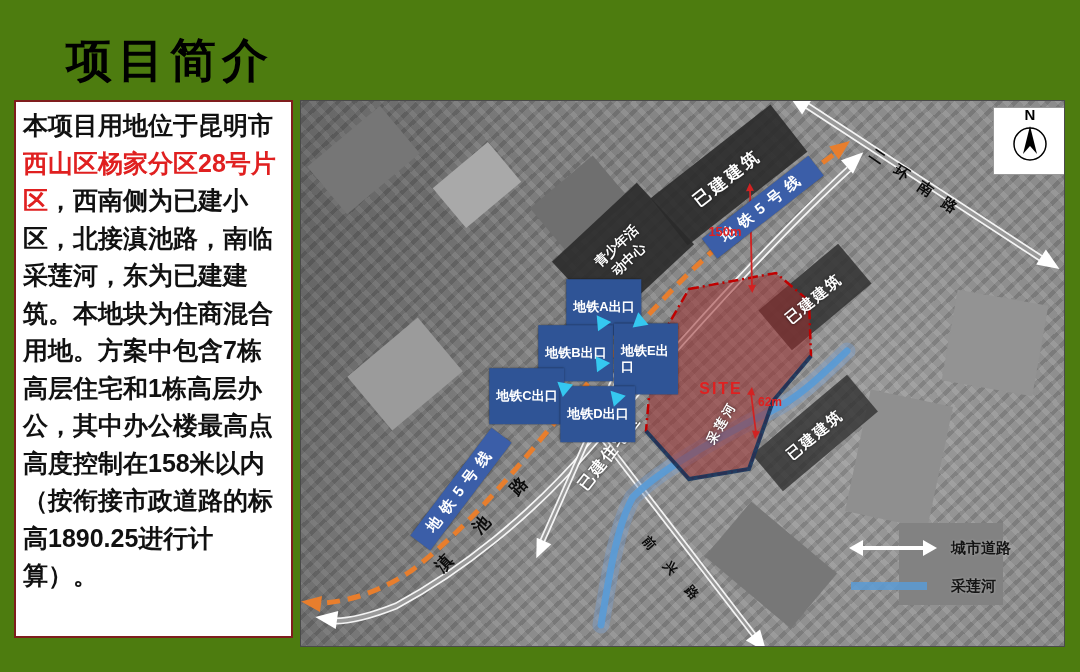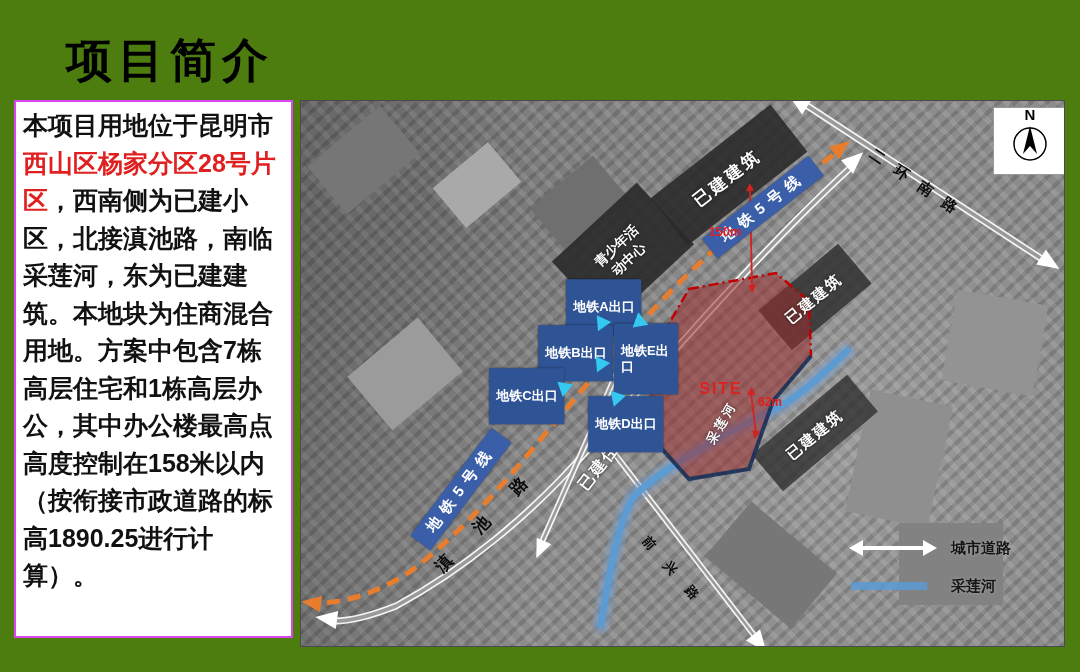--- a/index.html
+++ b/index.html
@@ -4,21 +4,21 @@
 <style>
   html,body{margin:0;padding:0;background:#f5f5f5;}
   .canvas{position:relative;width:1080px;height:672px;background:#4d7c0f;overflow:hidden;
           font-family:"Liberation Sans",sans-serif;}
   .title{position:absolute;font-weight:bold;color:#000;font-size:46px;letter-spacing:6px;text-align:center;}
   .title-left{left:30px;top:30px;width:280px;}
   .title-right{left:455px;top:28px;width:360px;}
 
   
   .intro-panel{position:absolute;left:14px;top:100px;width:279px;height:538px;
-               border:2px solid #d946ef;background:#fff;box-sizing:border-box;padding:5px 7px;}
+               border:2px solid #7f1d1d;background:#fff;box-sizing:border-box;padding:5px 7px;}
   .intro-text{font-size:25px;font-weight:bold;line-height:1.50;color:#111;text-align:left;}
   .hl{color:#e02020;}
 
   
   .map{position:absolute;left:300px;top:100px;width:763px;height:545px;border:1px solid #4a4a4a;
        box-sizing:content-box;background-color:#8c8c8c;overflow:hidden;
        background-image:
          linear-gradient(90deg, rgba(0,0,0,.20), rgba(0,0,0,0) 30%),
          repeating-linear-gradient(47deg, rgba(255,255,255,.10) 0 5px, rgba(0,0,0,0) 5px 13px),
          repeating-linear-gradient(-43deg, rgba(0,0,0,.14) 0 4px, rgba(0,0,0,0) 4px 11px),
@@ -158,21 +158,21 @@
     <div class="rot white-lb" style="left:421px;top:322px;transform:translate(-50%,-50%) rotate(-60deg);font-size:12.5px;letter-spacing:3px;">采莲河</div>
     <div class="rot red-lb" style="left:420px;top:253px;transform:translate(-50%,-50%);font-size:16px;letter-spacing:2px;margin-top:35px;">SITE</div>
 
     <div class="rot red-lb" style="left:424px;top:130px;transform:translate(-50%,-50%);font-size:13px;">150m</div>
     <div class="rot red-lb" style="left:469px;top:301px;transform:translate(-50%,-50%);font-size:12px;">62m</div>
 
     <div class="exit-lb" style="left:303px;top:206px;">地铁A出口</div>
     <div class="exit-lb" style="left:275px;top:252px;">地铁B出口</div>
     <div class="exit-lb multi" style="left:345px;top:258px;">地铁E出口</div>
     <div class="exit-lb" style="left:226px;top:295px;">地铁C出口</div>
-    <div class="exit-lb" style="left:297px;top:323px;margin-left:28px;">地铁D出口</div>
+    <div class="exit-lb" style="left:297px;top:313px;">地铁D出口</div>
 
     <div class="tri" style="left:293px;top:216px;transform:rotate(115deg);"></div>
     <div class="tri" style="left:292px;top:257px;transform:rotate(115deg);"></div>
     <div class="tri" style="left:256px;top:281px;transform:rotate(100deg);"></div>
     <div class="tri" style="left:308px;top:291px;transform:rotate(108deg);"></div>
     <div class="tri" style="left:330px;top:214px;transform:rotate(140deg);"></div>
 
     <div class="legend">
       <div class="legend-row">
         <svg class="legend-sym" width="88" height="20" viewBox="0 0 88 20">

